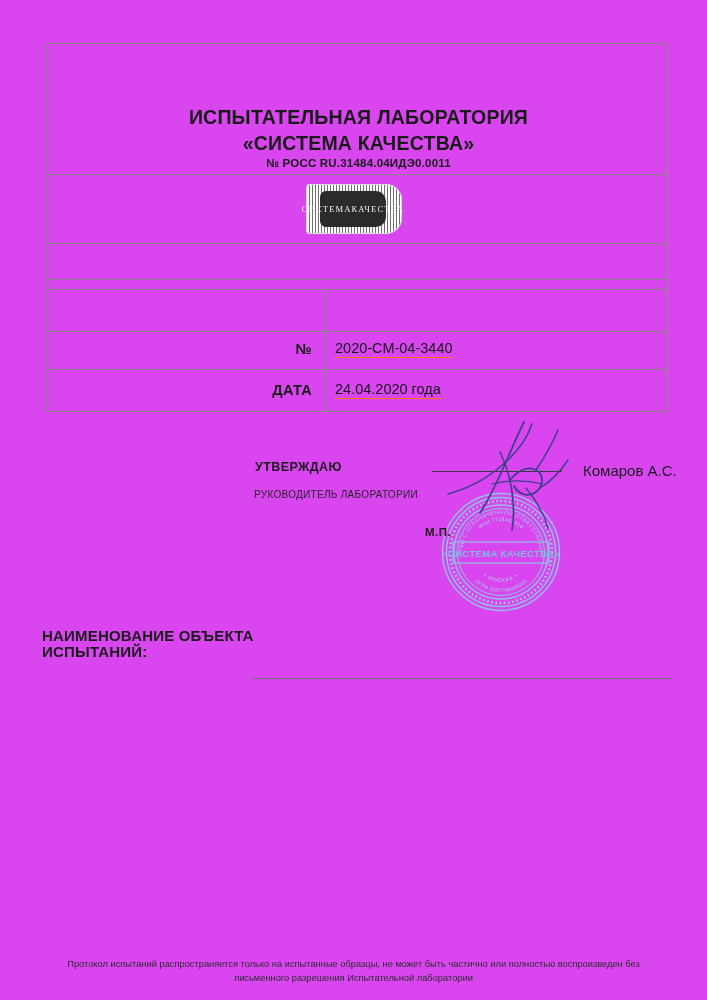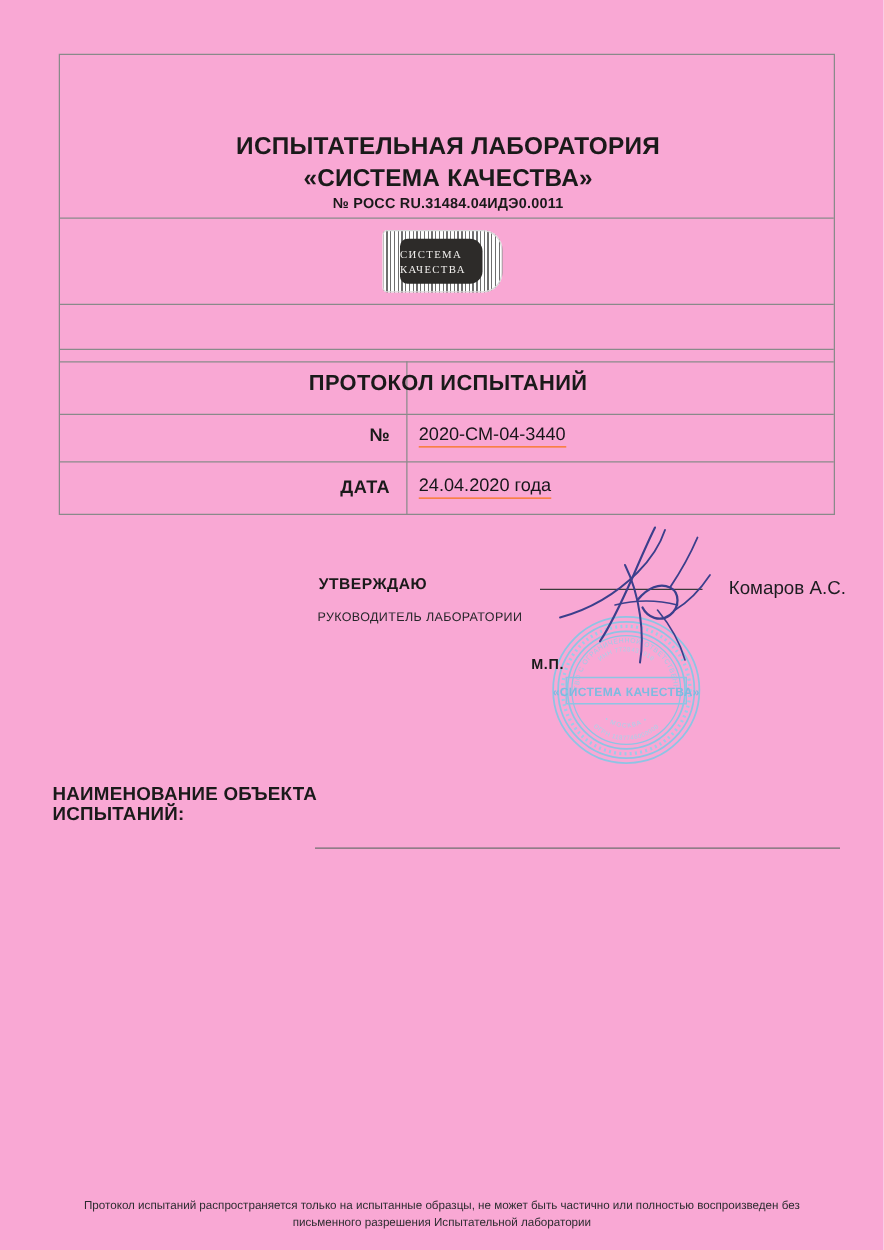--- a/index.html
+++ b/index.html
@@ -8,21 +8,21 @@
     background: #ffffff;
   }
   body {
     font-family: "Liberation Sans", sans-serif;
     color: #1a1a1a;
   }
   #page {
     position: relative;
     width: 707px;
     height: 1000px;
-    background: #f9a8d4;
+    background: #d946ef;
     overflow: hidden;
   }
 
   
   .doc-table {
     position: absolute;
     left: 47px;
     top: 43px;
     width: 621px;
     height: 369px;
@@ -86,21 +86,21 @@
   }
   .logo-plate {
     position: absolute;
     left: 14px;
     top: 7px;
     right: 16px;
     bottom: 7px;
     background: #2d2b29;
     border-radius: 6px 10px 10px 6px;
     display: flex;
-    flex-direction: column;
+    align-items: center;
     justify-content: center;
   }
   .logo-plate span {
     font-family: "Liberation Serif", serif;
     color: #f2f0ee;
     font-size: 8.6px;
     letter-spacing: 1.1px;
     line-height: 12px;
     white-space: nowrap;
   }
@@ -268,21 +268,20 @@
     <div class="hdr hdr-l3">№ РОСС RU.31484.04ИДЭ0.0011</div>
 
     <div class="logo-wrap">
       <div class="logo-frame"></div>
       <div class="logo-plate">
         <span>СИСТЕМА</span>
         <span>КАЧЕСТВА</span>
       </div>
     </div>
 
-    <div class="proto-title">ПРОТОКОЛ ИСПЫТАНИЙ</div>
 
     <div class="kv-label kv-num-label">№</div>
     <div class="kv-value kv-num-value">2020-СМ-04-3440</div>
 
     <div class="kv-label kv-date-label">ДАТА</div>
     <div class="kv-value kv-date-value">24.04.2020 года</div>
   </div>
 
   <div class="approve-title">УТВЕРЖДАЮ</div>
   <div class="approve-sub">РУКОВОДИТЕЛЬ ЛАБОРАТОРИИ</div>

